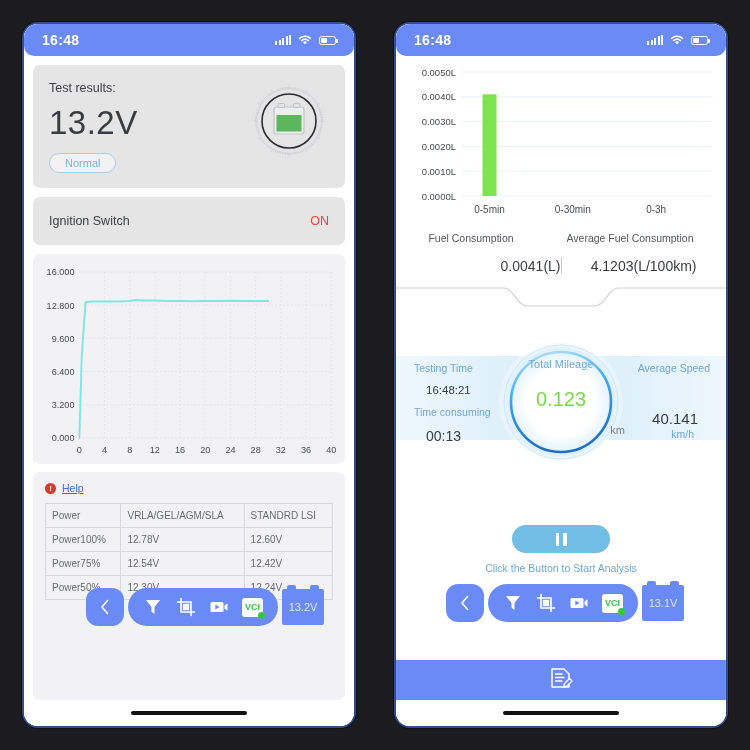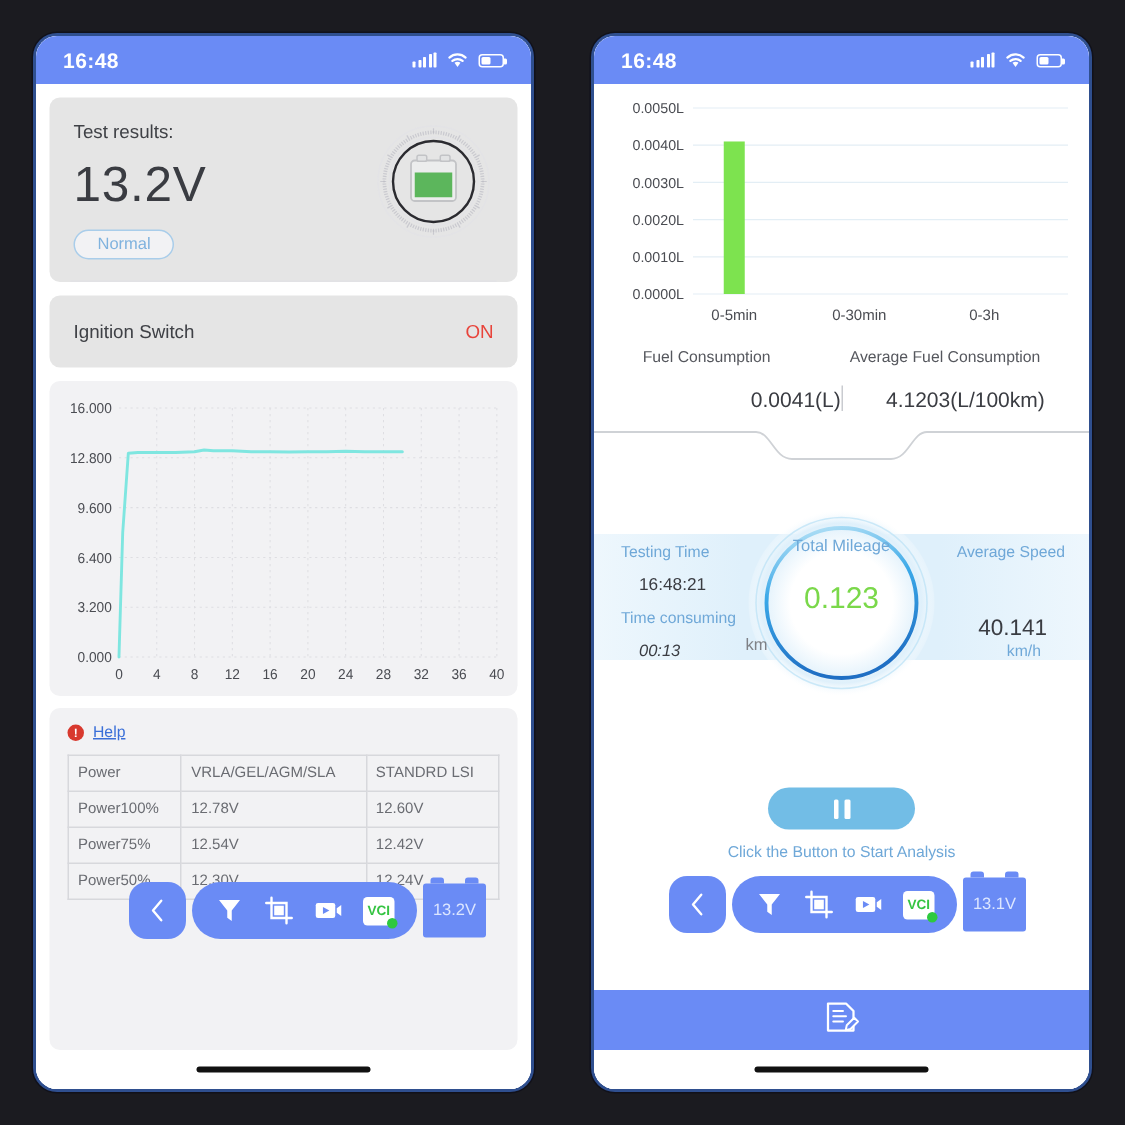--- a/index.html
+++ b/index.html
@@ -23,21 +23,21 @@
   }
   .phone.left  { left:24px; }
   .phone.right { left:396px; }
 
   .screen { position:relative; width:100%; height:100%; background:#fff; display:flex; flex-direction:column; }
 
   
   .statusbar {
     height:32px; background:#6a8bf5; flex:0 0 32px;
     display:flex; align-items:center; justify-content:space-between;
-    padding:0 18px; color:#fff;
+    padding:0 18px; color:#fff;border-radius:10px;
   }
   .statusbar .time { font-size:14px; font-weight:bold; letter-spacing:.3px; }
   .status-icons { display:flex; align-items:center; gap:7px; }
   .sig { display:flex; align-items:flex-end; gap:1.5px; height:10px; }
   .sig i { display:block; width:2px; background:#fff; border-radius:.5px; }
   .sig i:nth-child(1){height:4px}.sig i:nth-child(2){height:5.5px}
   .sig i:nth-child(3){height:7px}.sig i:nth-child(4){height:9px}.sig i:nth-child(5){height:10px}
   .batt { width:17px; height:9px; border:1.3px solid #fff; border-radius:2.5px; position:relative; padding:1px; }
   .batt::after{ content:""; position:absolute; right:-3px; top:2.5px; width:1.6px; height:3.5px; background:#fff; border-radius:0 1px 1px 0;}
   .batt i { display:block; height:100%; width:45%; background:#fff; border-radius:1px; }
@@ -124,28 +124,28 @@
   .gauge-area { position:relative; height:215px; }
   .strip {
     position:absolute; left:0; right:0; top:48px; height:84px;
     background:linear-gradient(to right,#eef7fd,#dff0fb 30%,#dff0fb 70%,#eef7fd);
   }
   .strip-labels { position:absolute; left:0; right:0; top:48px; height:84px; }
   .sl { position:absolute; font-size:10.5px; }
   .sl.t1 { left:18px; top:6px;  color:#6fa8d8; }
   .sl.t2 { left:30px; top:28px; color:#3a3c42; font-size:11.5px;}
   .sl.t3 { left:18px; top:50px; color:#6fa8d8; }
-  .sl.t4 { left:30px; top:72px; color:#3a3c42; font-size:11px;font-style:italic;}
+  .sl.t4 { left:30px; top:72px; color:#3a3c42; font-size:14px;}
   .sl.r1 { right:16px; top:6px;  color:#6fa8d8; }
   .sl.r2 { right:28px; top:54px; color:#3a3c42; font-size:15px;}
   .sl.r3 { right:32px; top:72px; color:#6fa8d8; }
   .gauge-circle { position:absolute; left:50%; top:30px; transform:translateX(-50%); width:128px; height:128px; }
   .gc-label { position:absolute; left:0; right:0; top:20px; text-align:center; font-size:11px; color:#6fa8d8; }
   .gc-val   { position:absolute; left:0; right:0; top:50px; text-align:center; font-size:20px; color:#7ad84a; }
-  .gc-unit  { position:absolute; left:0; right:0; top:86px; text-align:left; font-size:11px; color:#7f8186; }
+  .gc-unit  { position:absolute; left:0; right:0; top:86px; text-align:right; font-size:11px; color:#7f8186; }
 
   .play-wrap { text-align:center; margin-top:2px; }
   .play-btn {
     display:inline-flex; align-items:center; justify-content:center;
     width:98px; height:28px; border-radius:14px; background:#72bde6;
   }
   .play-btn i { display:block; width:3.5px; height:13px; background:#fff; margin:0 2px; border-radius:1px; }
   .play-cap { font-size:10.5px; color:#6fa8d8; margin-top:9px; }
 
   .blue-bar {

